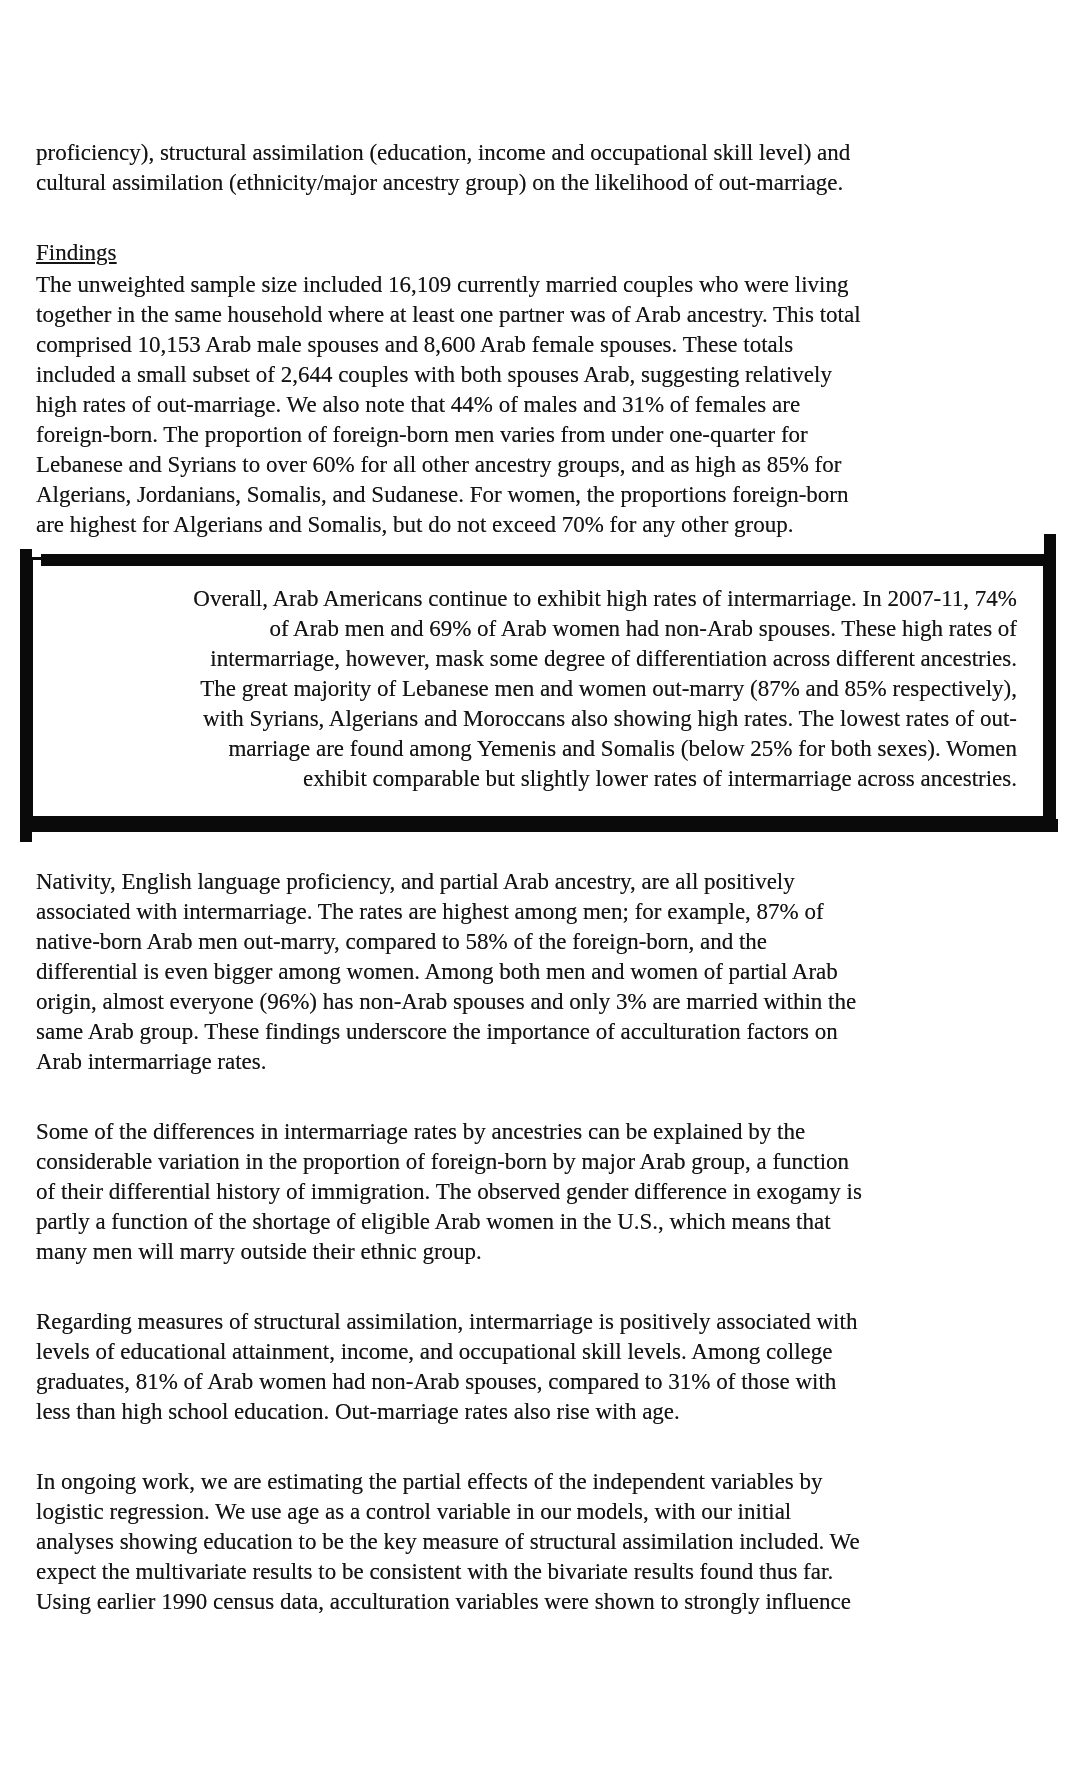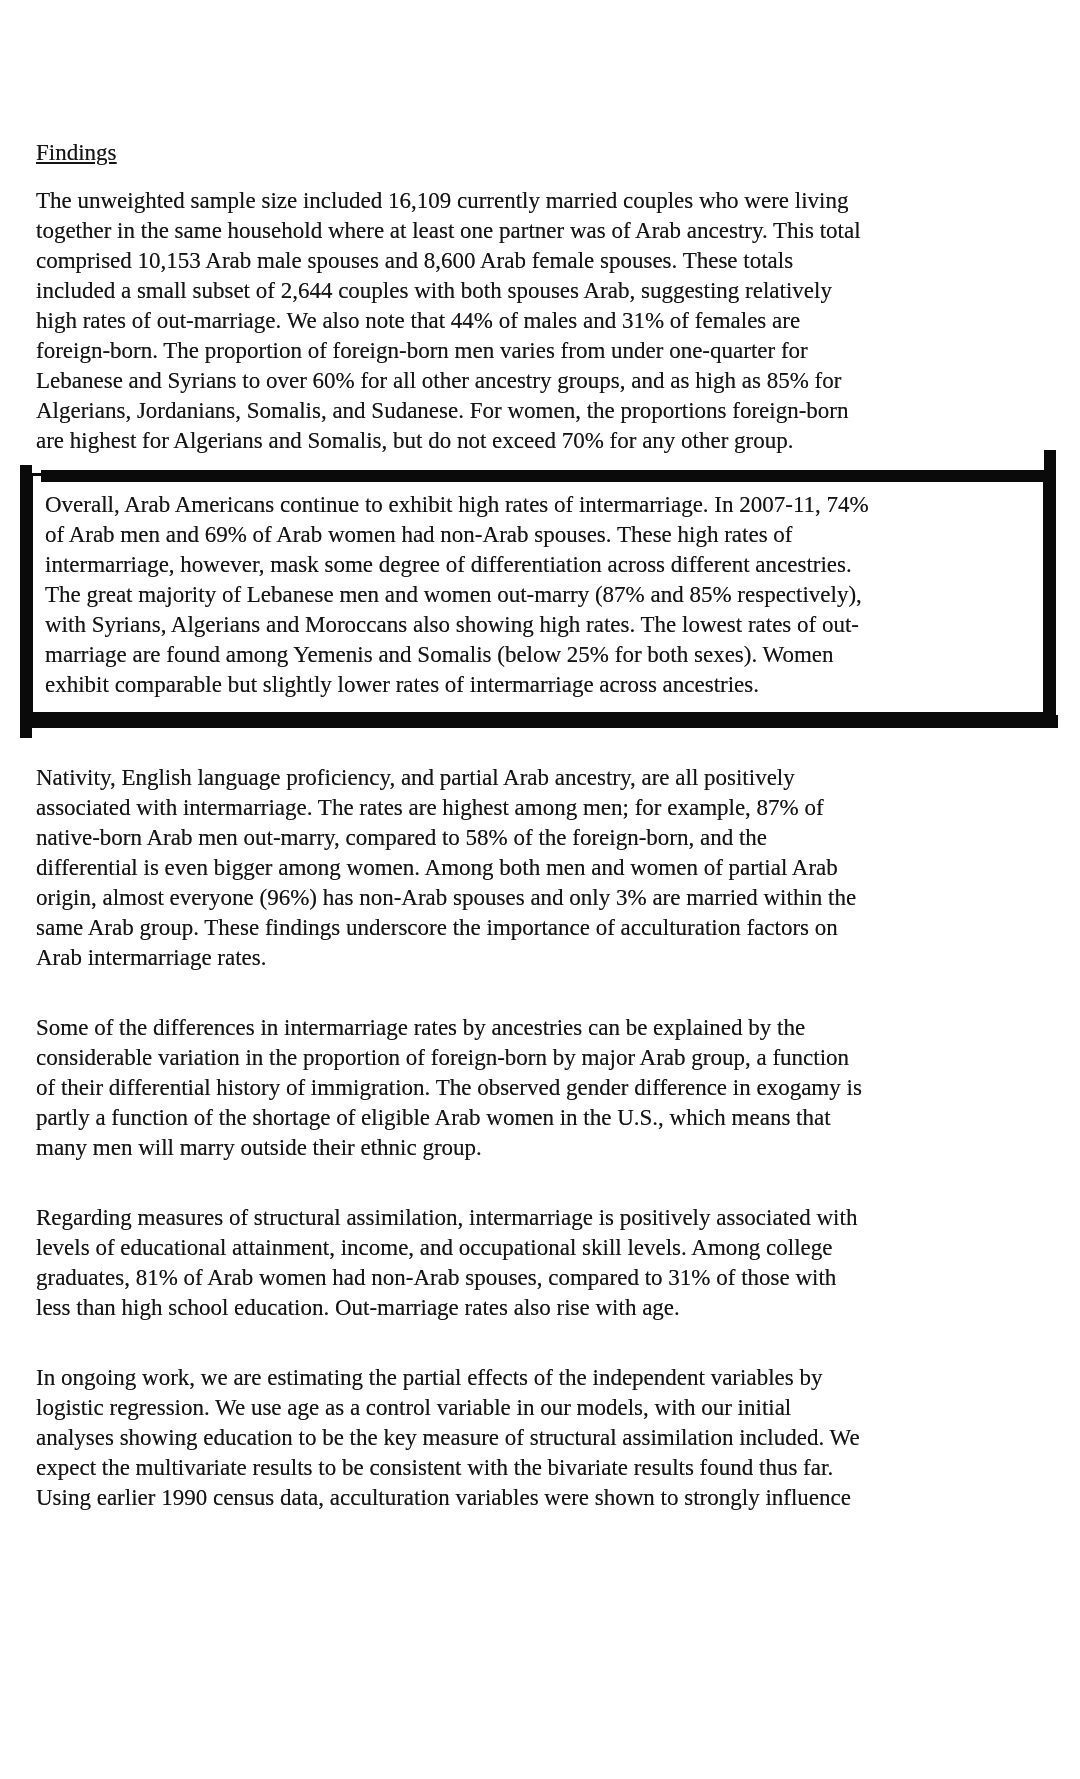--- a/index.html
+++ b/index.html
@@ -28,35 +28,36 @@
     white-space: pre-line;
     text-shadow: 0 0 0.5px rgba(20,20,20,0.55);
   }
   p.para {
     margin: 0 0 40px 0;
   }
   .findings-heading {
     font-size: 23px;
     line-height: 30px;
     text-decoration: underline;
-    margin: 0 0 18px 0;
+    margin: 0 0 2px 0;
     text-shadow: 0 0 0.5px rgba(20,20,20,0.55);
   }
   .heading-block {
     margin-bottom: 0;
   }
   
   .hl-box {
     position: relative;
     border: 3px solid #0a0a0a;
     margin: 17px 0 48px -6px;
     padding: 12px 14px 10px 10px;
   }
   .hl-box .para-in-box {
-    margin: 2px;
+    margin: 12px;
+    text-align: right;
   }
   .marker-bar {
     position: absolute;
     background: #0a0a0a;
   }
   .marker-top {
     left: 8px;
     right: -9px;
     top: -6px;
     height: 12px;
@@ -78,20 +79,22 @@
     top: -26px;
     bottom: -8px;
     width: 12px;
   }
 </style>
 </head>
 <body>
 
 <div class="page">
 
+  <p class="doc-text para">proficiency), structural assimilation (education, income and occupational skill level) and
+cultural assimilation (ethnicity/major ancestry group) on the likelihood of out-marriage.</p>
 
   <div class="heading-block">
     <div class="findings-heading">Findings</div>
     <p class="doc-text para" style="margin-bottom:16px;">The unweighted sample size included 16,109 currently married couples who were living
 together in the same household where at least one partner was of Arab ancestry. This total
 comprised 10,153 Arab male spouses and 8,600 Arab female spouses. These totals
 included a small subset of 2,644 couples with both spouses Arab, suggesting relatively
 high rates of out-marriage. We also note that 44% of males and 31% of females are
 foreign-born. The proportion of foreign-born men varies from under one-quarter for
 Lebanese and Syrians to over 60% for all other ancestry groups, and as high as 85% for

